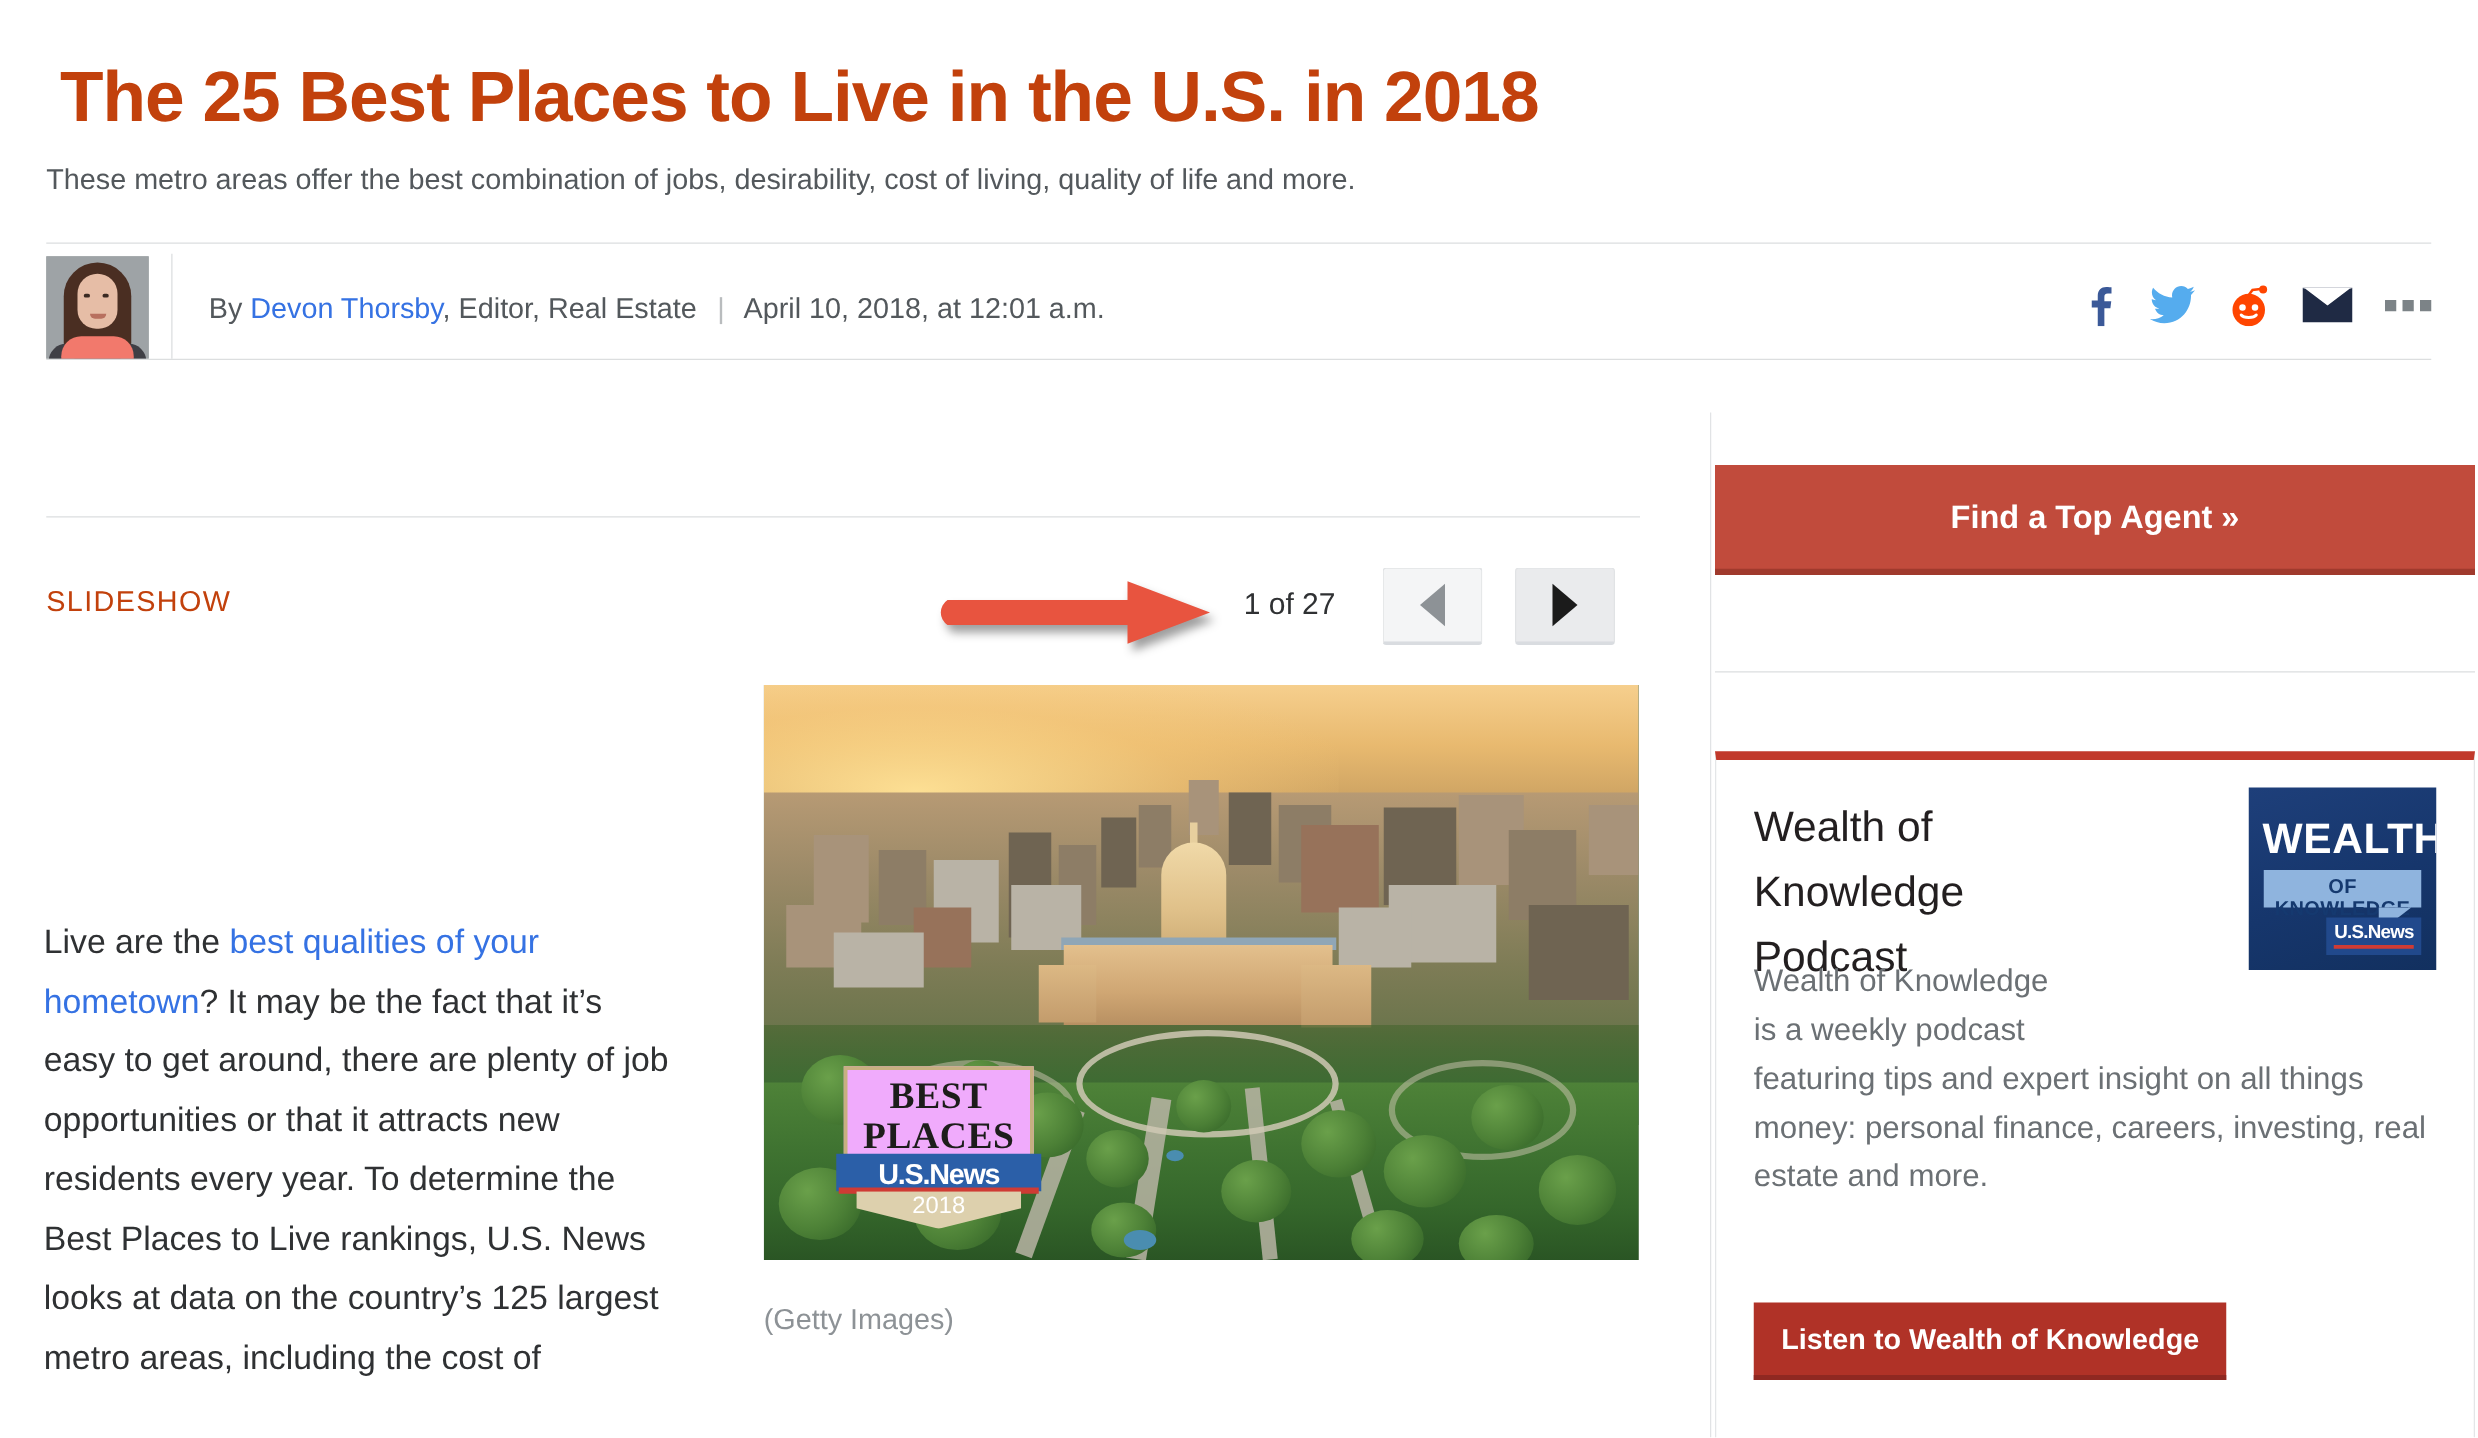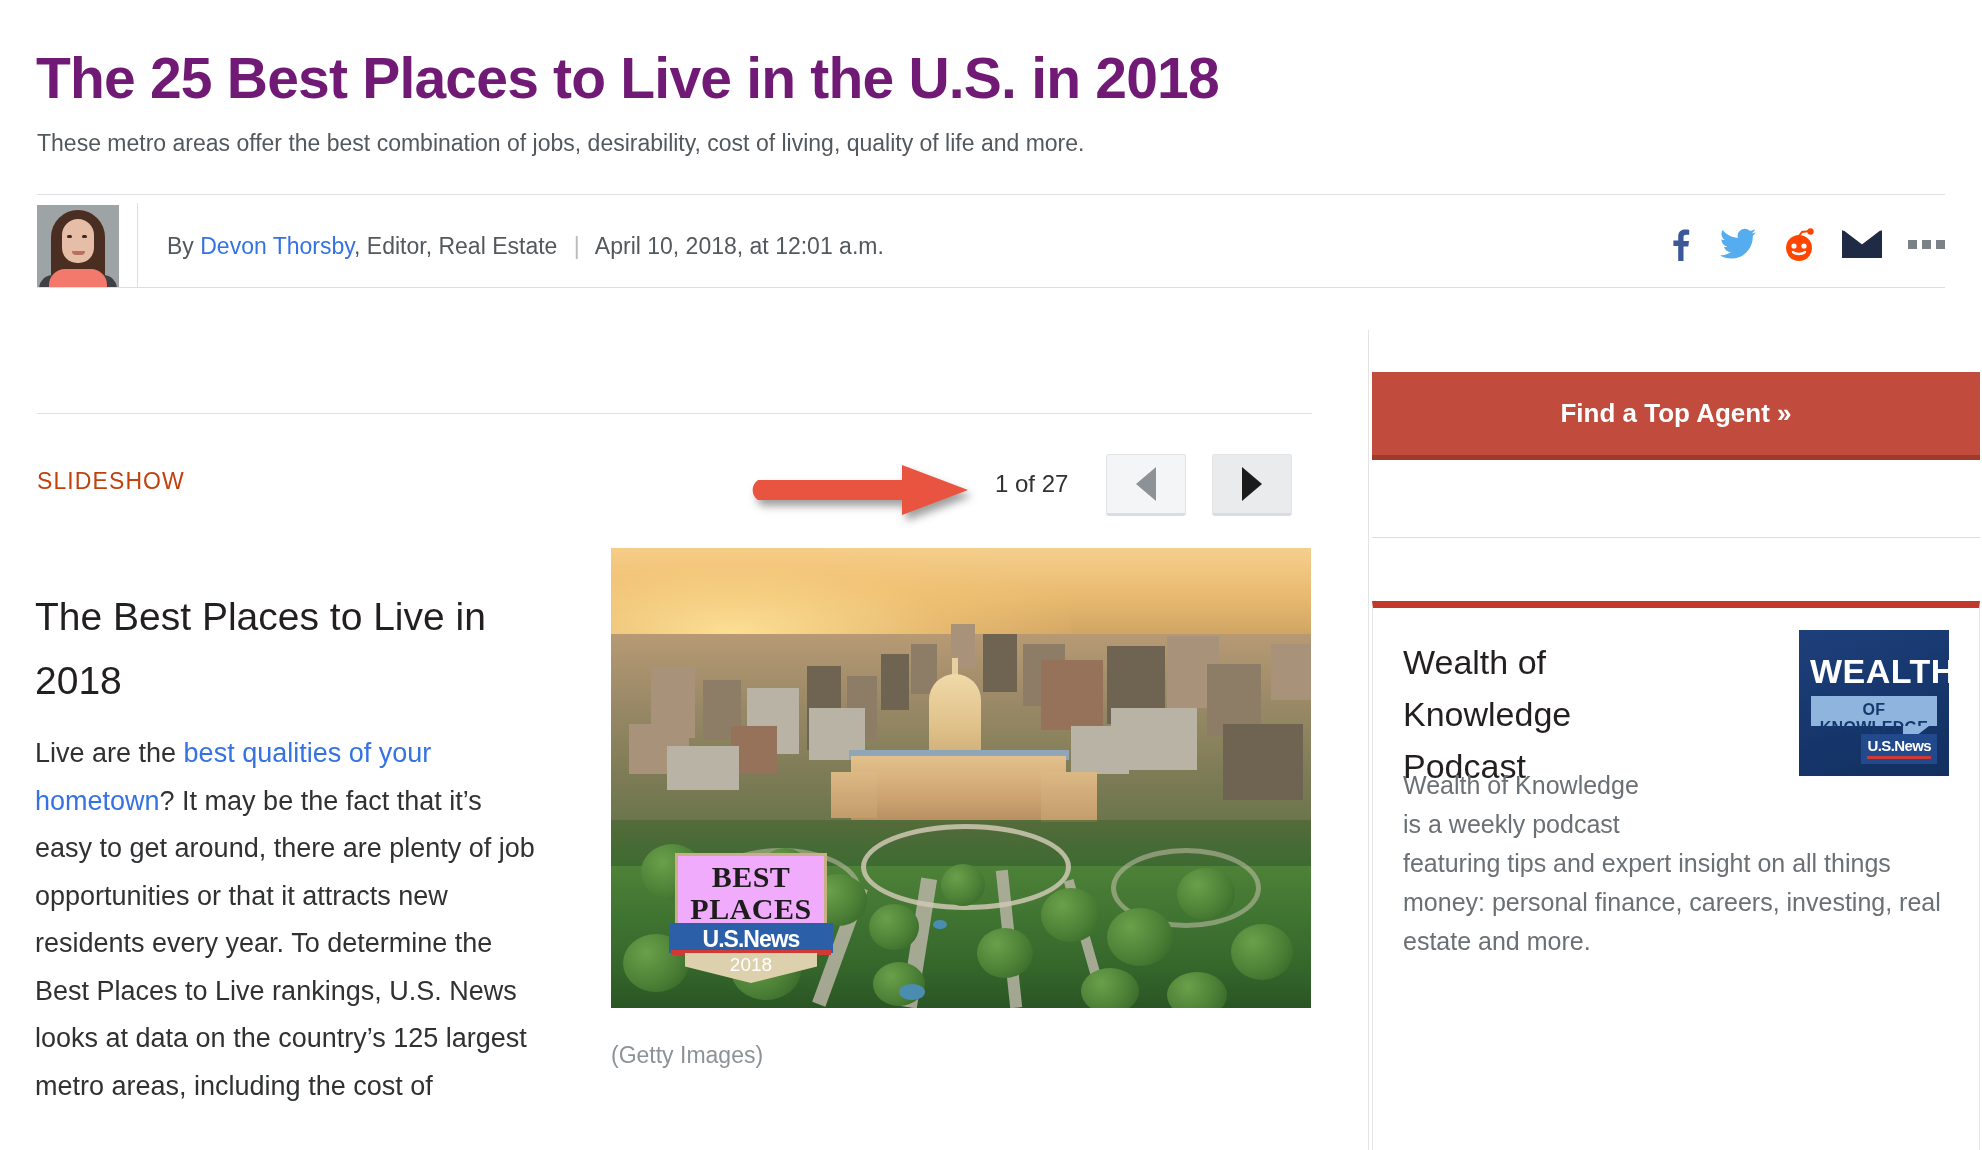--- a/index.html
+++ b/index.html
@@ -9,25 +9,25 @@
     background: #ffffff;
     font-family: "Liberation Sans", sans-serif;
     color: #2f3133;
     overflow: hidden;
   }
 
   .page { position: relative; width: 1982px; height: 1150px; }
 
   
   .headline {
-    position: absolute; left: 36px; top: 6px;
+    position: absolute; left: 48px; top: 6px;
     width: 1700px;
     font-size: 57px; line-height: 68px;
     font-weight: 700; letter-spacing: -0.8px;
-    color: #701a75;
+    color: #c2410c;
   }
   .dek {
     position: absolute; left: 37px; top: 128px;
     width: 1700px;
     font-size: 23px; line-height: 30px;
     color: #53585c;
   }
 
   .rule-top {
     position: absolute; left: 37px; top: 194px;
@@ -432,21 +432,20 @@
 
   <div class="counter">1 of 27</div>
 
   <div class="navbtn prev">
     <span class="tri-left"></span>
   </div>
   <div class="navbtn next">
     <span class="tri-right"></span>
   </div>
 
-  <h2 class="slide-title">The Best Places to Live in 2018</h2>
   <div class="slide-body">
     <span>Live are the </span><a href="#">best qualities of your hometown</a><span>? It may be the fact that it’s easy to get around, there are plenty of job opportunities or that it attracts new residents every year. To determine the Best Places to Live rankings, U.S. News looks at data on the country’s 125 largest metro areas, including the cost of</span>
   </div>
 
   <div class="photo-wrap">
     <div class="photo">
       <div class="sky"></div>
       <div class="skyglow"></div>
       <div class="cityband"></div>
 
@@ -545,15 +544,16 @@
         <div class="ul"></div>
       </div>
     </div>
 
     <div class="podcast-title">Wealth of Knowledge Podcast</div>
 
     <div class="podcast-desc">
       <span class="narrow">Wealth of Knowledge is a weekly podcast</span><span>featuring tips and expert insight on all things money: personal finance, careers, investing, real estate and more.</span>
     </div>
 
+    <div class="listen-btn">Listen to Wealth of Knowledge</div>
   </div>
 
 </div>
 
 </body></html>

